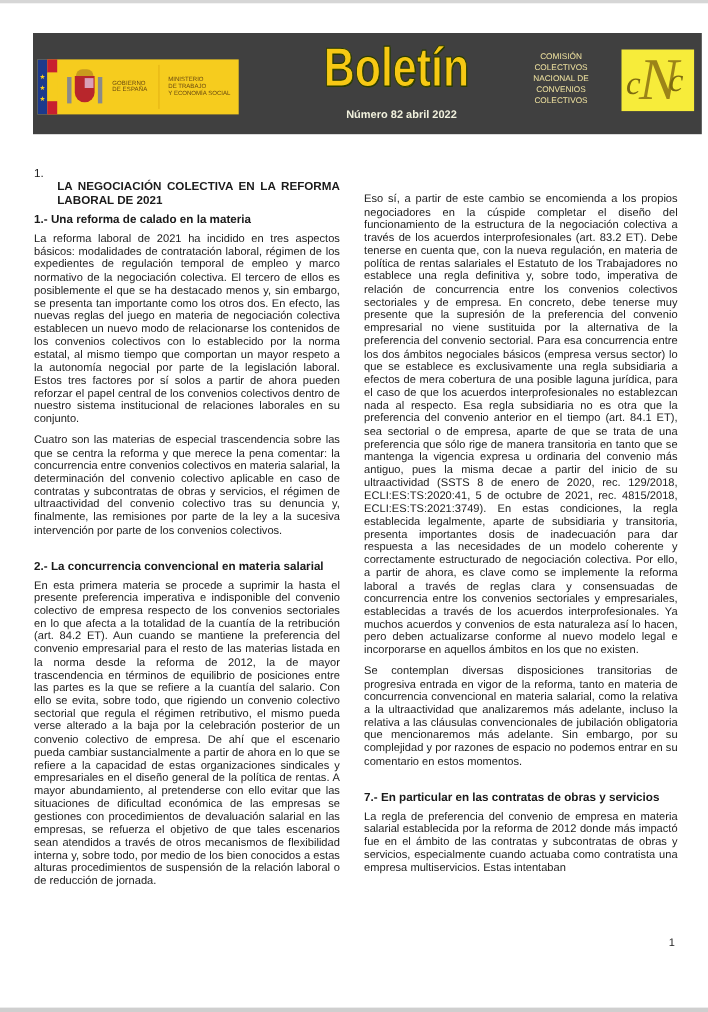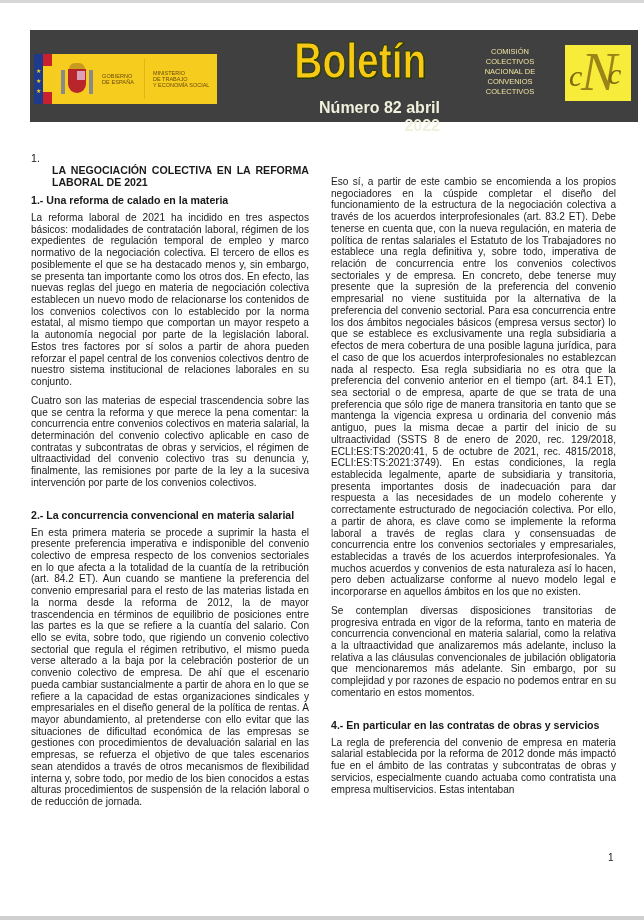--- a/index.html
+++ b/index.html
@@ -39,21 +39,21 @@
   .title {
     position:absolute; left:248px; top:2px; width:148px; text-align:center;
     font-family:"Liberation Sans", sans-serif; font-weight:bold;
     font-size:50px; line-height:58px; color:#f7c914;
     transform:scaleX(0.78); transform-origin:center;
     -webkit-text-stroke:1px #2b3d00;
     text-shadow: 1px 1px 0 #2a3b00;
   }
   .issue {
     position:absolute; left:260px; top:69px; width:150px;
-    font-size:16px; font-weight:bold; color:#f0f0dc; text-align:right;
+    font-size:10px; font-weight:bold; color:#f0f0dc; text-align:center;
   }
   .ccncc-text {
     position:absolute; left:440px; top:17px; width:80px; text-align:center;
     font-size:7.5px; line-height:10px; font-weight:normal; color:#f0e3a0;
   }
   .ccncc-logo {
     position:absolute; left:535px; top:15px; width:66px; height:56px;
     background:#f7ec3a; overflow:hidden;
   }
   .ccncc-logo .ltr {
@@ -140,19 +140,19 @@
   <div class="gap-l"></div>
   <div class="h2">2.- La concurrencia convencional en materia salarial</div>
   <p class="p">En esta primera materia se procede a suprimir la hasta el presente preferencia imperativa e indisponible del convenio colectivo de empresa respecto de los convenios sectoriales en lo que afecta a la totalidad de la cuantía de la retribución (art. 84.2 ET). Aun cuando se mantiene la preferencia del convenio empresarial para el resto de las materias listada en la norma desde la reforma de 2012, la de mayor trascendencia en términos de equilibrio de posiciones entre las partes es la que se refiere a la cuantía del salario. Con ello se evita, sobre todo, que rigiendo un convenio colectivo sectorial que regula el régimen retributivo, el mismo pueda verse alterado a la baja por la celebración posterior de un convenio colectivo de empresa. De ahí que el escenario pueda cambiar sustancialmente a partir de ahora en lo que se refiere a la capacidad de estas organizaciones sindicales y empresariales en el diseño general de la política de rentas. A mayor abundamiento, al pretenderse con ello evitar que las situaciones de dificultad económica de las empresas se gestiones con procedimientos de devaluación salarial en las empresas, se refuerza el objetivo de que tales escenarios sean atendidos a través de otros mecanismos de flexibilidad interna y, sobre todo, por medio de los bien conocidos a estas alturas procedimientos de suspensión de la relación laboral o de reducción de jornada.</p>
 </div>
 
 <div class="col col-right">
   <p class="p">Eso sí, a partir de este cambio se encomienda a los propios negociadores en la cúspide completar el diseño del funcionamiento de la estructura de la negociación colectiva a través de los acuerdos interprofesionales (art. 83.2 ET). Debe tenerse en cuenta que, con la nueva regulación, en materia de política de rentas salariales el Estatuto de los Trabajadores no establece una regla definitiva y, sobre todo, imperativa de relación de concurrencia entre los convenios colectivos sectoriales y de empresa. En concreto, debe tenerse muy presente que la supresión de la preferencia del convenio empresarial no viene sustituida por la alternativa de la preferencia del convenio sectorial. Para esa concurrencia entre los dos ámbitos negociales básicos (empresa versus sector) lo que se establece es exclusivamente una regla subsidiaria a efectos de mera cobertura de una posible laguna jurídica, para el caso de que los acuerdos interprofesionales no establezcan nada al respecto. Esa regla subsidiaria no es otra que la preferencia del convenio anterior en el tiempo (art. 84.1 ET), sea sectorial o de empresa, aparte de que se trata de una preferencia que sólo rige de manera transitoria en tanto que se mantenga la vigencia expresa u ordinaria del convenio más antiguo, pues la misma decae a partir del inicio de su ultraactividad (SSTS 8 de enero de 2020, rec. 129/2018, ECLI:ES:TS:2020:41, 5 de octubre de 2021, rec. 4815/2018, ECLI:ES:TS:2021:3749). En estas condiciones, la regla establecida legalmente, aparte de subsidiaria y transitoria, presenta importantes dosis de inadecuación para dar respuesta a las necesidades de un modelo coherente y correctamente estructurado de negociación colectiva. Por ello, a partir de ahora, es clave como se implemente la reforma laboral a través de reglas clara y consensuadas de concurrencia entre los convenios sectoriales y empresariales, establecidas a través de los acuerdos interprofesionales. Ya muchos acuerdos y convenios de esta naturaleza así lo hacen, pero deben actualizarse conforme al nuevo modelo legal e incorporarse en aquellos ámbitos en los que no existen.</p>
   <div class="gap-s"></div>
   <p class="p">Se contemplan diversas disposiciones transitorias de progresiva entrada en vigor de la reforma, tanto en materia de concurrencia convencional en materia salarial, como la relativa a la ultraactividad que analizaremos más adelante, incluso la relativa a las cláusulas convencionales de jubilación obligatoria que mencionaremos más adelante. Sin embargo, por su complejidad y por razones de espacio no podemos entrar en su comentario en estos momentos.</p>
   <div class="gap-l"></div>
-  <div class="h2">4.- En particular en las contratas de obras y servicios</div>
+  <div class="h2">7.- En particular en las contratas de obras y servicios</div>
   <p class="p">La regla de preferencia del convenio de empresa en materia salarial establecida por la reforma de 2012 donde más impactó fue en el ámbito de las contratas y subcontratas de obras y servicios, especialmente cuando actuaba como contratista una empresa multiservicios. Estas intentaban</p>
 </div>
 
 <div class="page-num">1</div>
 
 <div class="bottom-strip"></div>
 
 </body></html>

